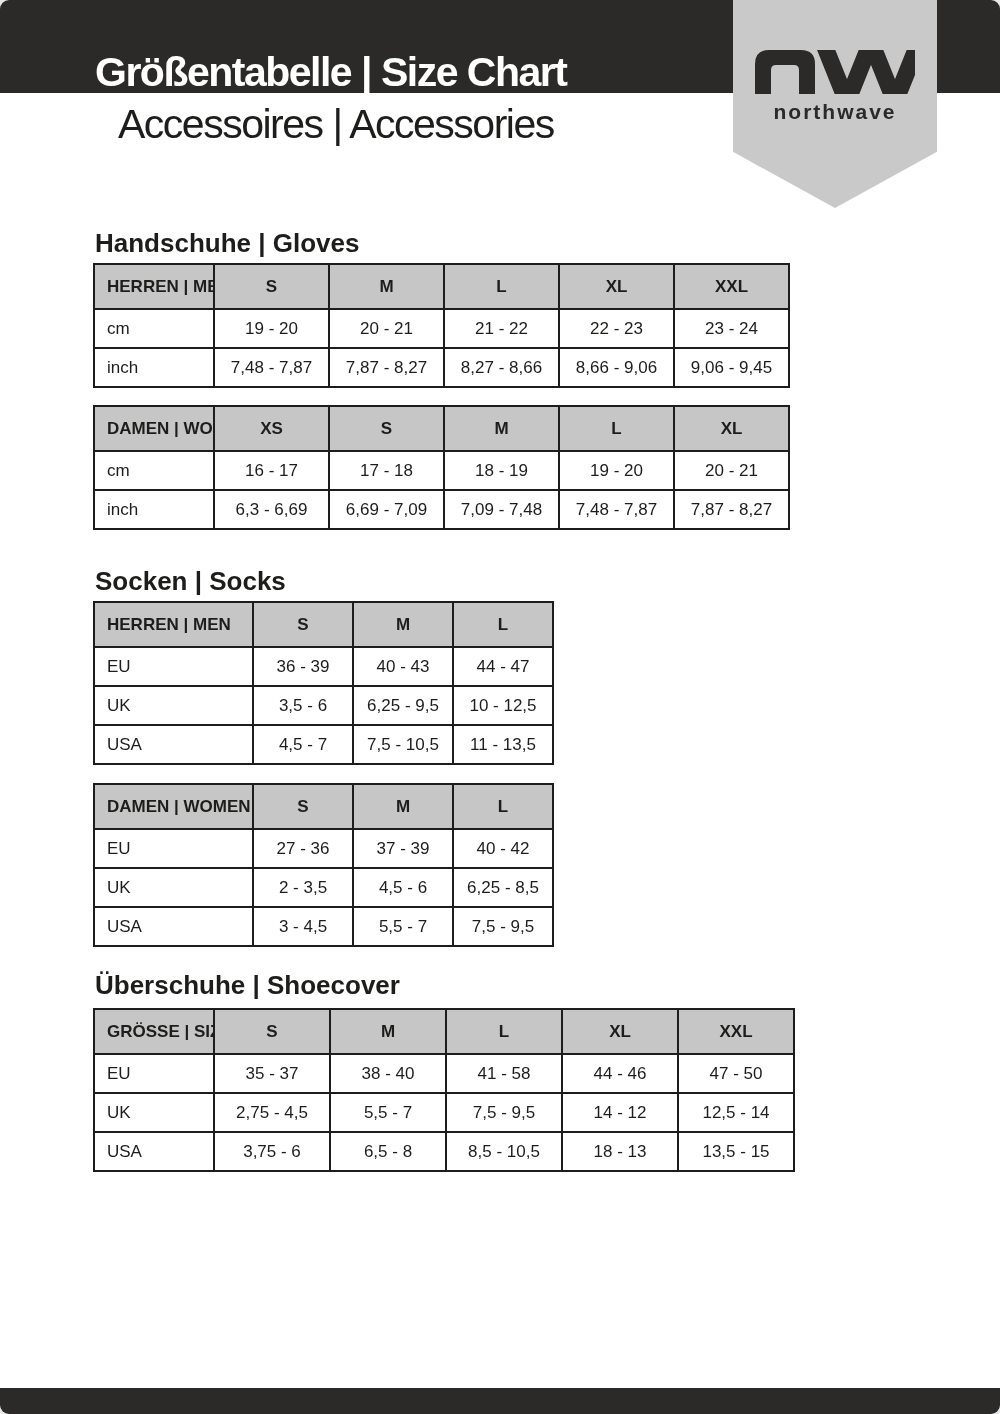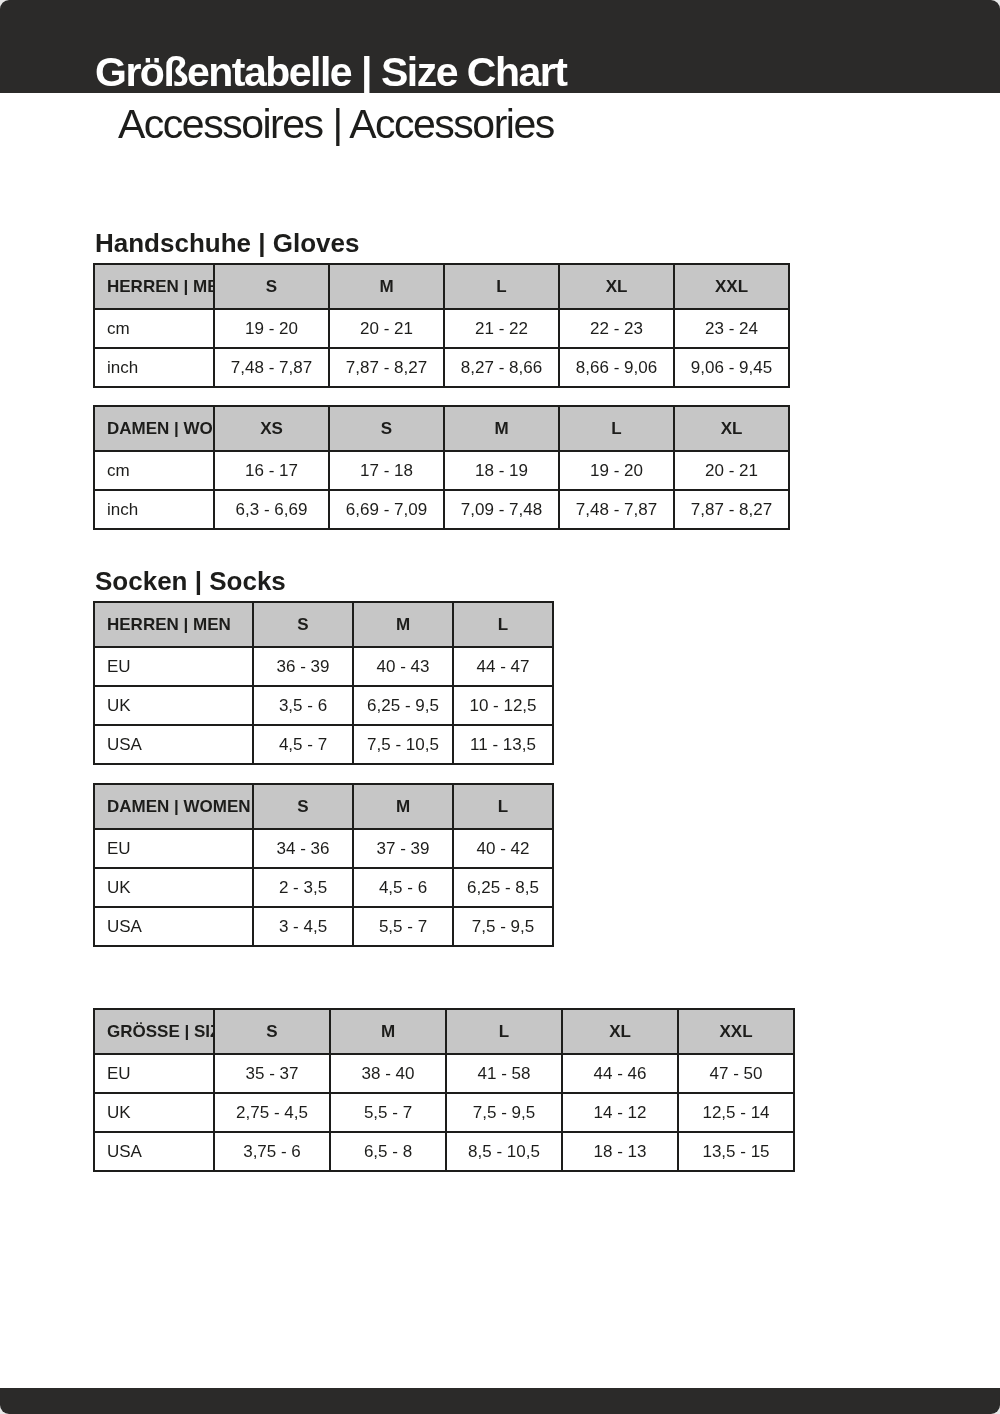--- a/index.html
+++ b/index.html
@@ -134,20 +134,27 @@
 </head>
 <body>
 
 <div class="page">
 
   <div class="header-bar">
     <div class="page-title">Größentabelle | Size Chart</div>
   </div>
   <div class="page-subtitle">Accessoires | Accessories</div>
 
+  <div class="brand-badge">
+    <svg class="monogram" width="160" height="44" viewBox="0 0 320 88" preserveAspectRatio="none" aria-hidden="true">
+      <path d="M0,88 L0,28 Q0,0 28,0 L92,0 Q120,0 120,28 L120,88 L88,88 L88,40 Q88,30 78,30 L42,30 Q32,30 32,40 L32,88 Z" fill="#2b2a29"></path>
+      <polyline points="136,-16 184,104 232,-16 280,104 328,-16" fill="none" stroke="#2b2a29" stroke-width="34"></polyline>
+    </svg>
+    <div class="brand-wordmark">northwave</div>
+  </div>
 
   <div class="section-heading" style="top:230px">Handschuhe | Gloves</div>
 
   <table class="size-table tbl-wide" style="left:93px; top:263px">
     <colgroup>
         <col class="c-label">
         <col class="c-data">
         <col class="c-data">
         <col class="c-data">
         <col class="c-data">
@@ -272,39 +279,40 @@
       <tr>
         <th class="label-cell">DAMEN | WOMEN</th>
         <th>S</th>
         <th>M</th>
         <th>L</th>
       </tr>
     </thead>
     <tbody>
       <tr>
         <td class="label-cell">EU</td>
-        <td>34 - 36</td>
+        <td>27 - 36</td>
         <td>37 - 39</td>
         <td>40 - 42</td>
       </tr>
       <tr>
         <td class="label-cell">UK</td>
         <td>2 - 3,5</td>
         <td>4,5 - 6</td>
         <td>6,25 - 8,5</td>
       </tr>
       <tr>
         <td class="label-cell">USA</td>
         <td>3 - 4,5</td>
         <td>5,5 - 7</td>
         <td>7,5 - 9,5</td>
       </tr>
     </tbody>
   </table>
 
+  <div class="section-heading" style="top:972px">Überschuhe | Shoecover</div>
 
   <table class="size-table tbl-xwide" style="left:93px; top:1008px">
     <colgroup>
         <col class="c-label">
         <col class="c-data">
         <col class="c-data">
         <col class="c-data">
         <col class="c-data">
         <col class="c-data">
       </colgroup>

